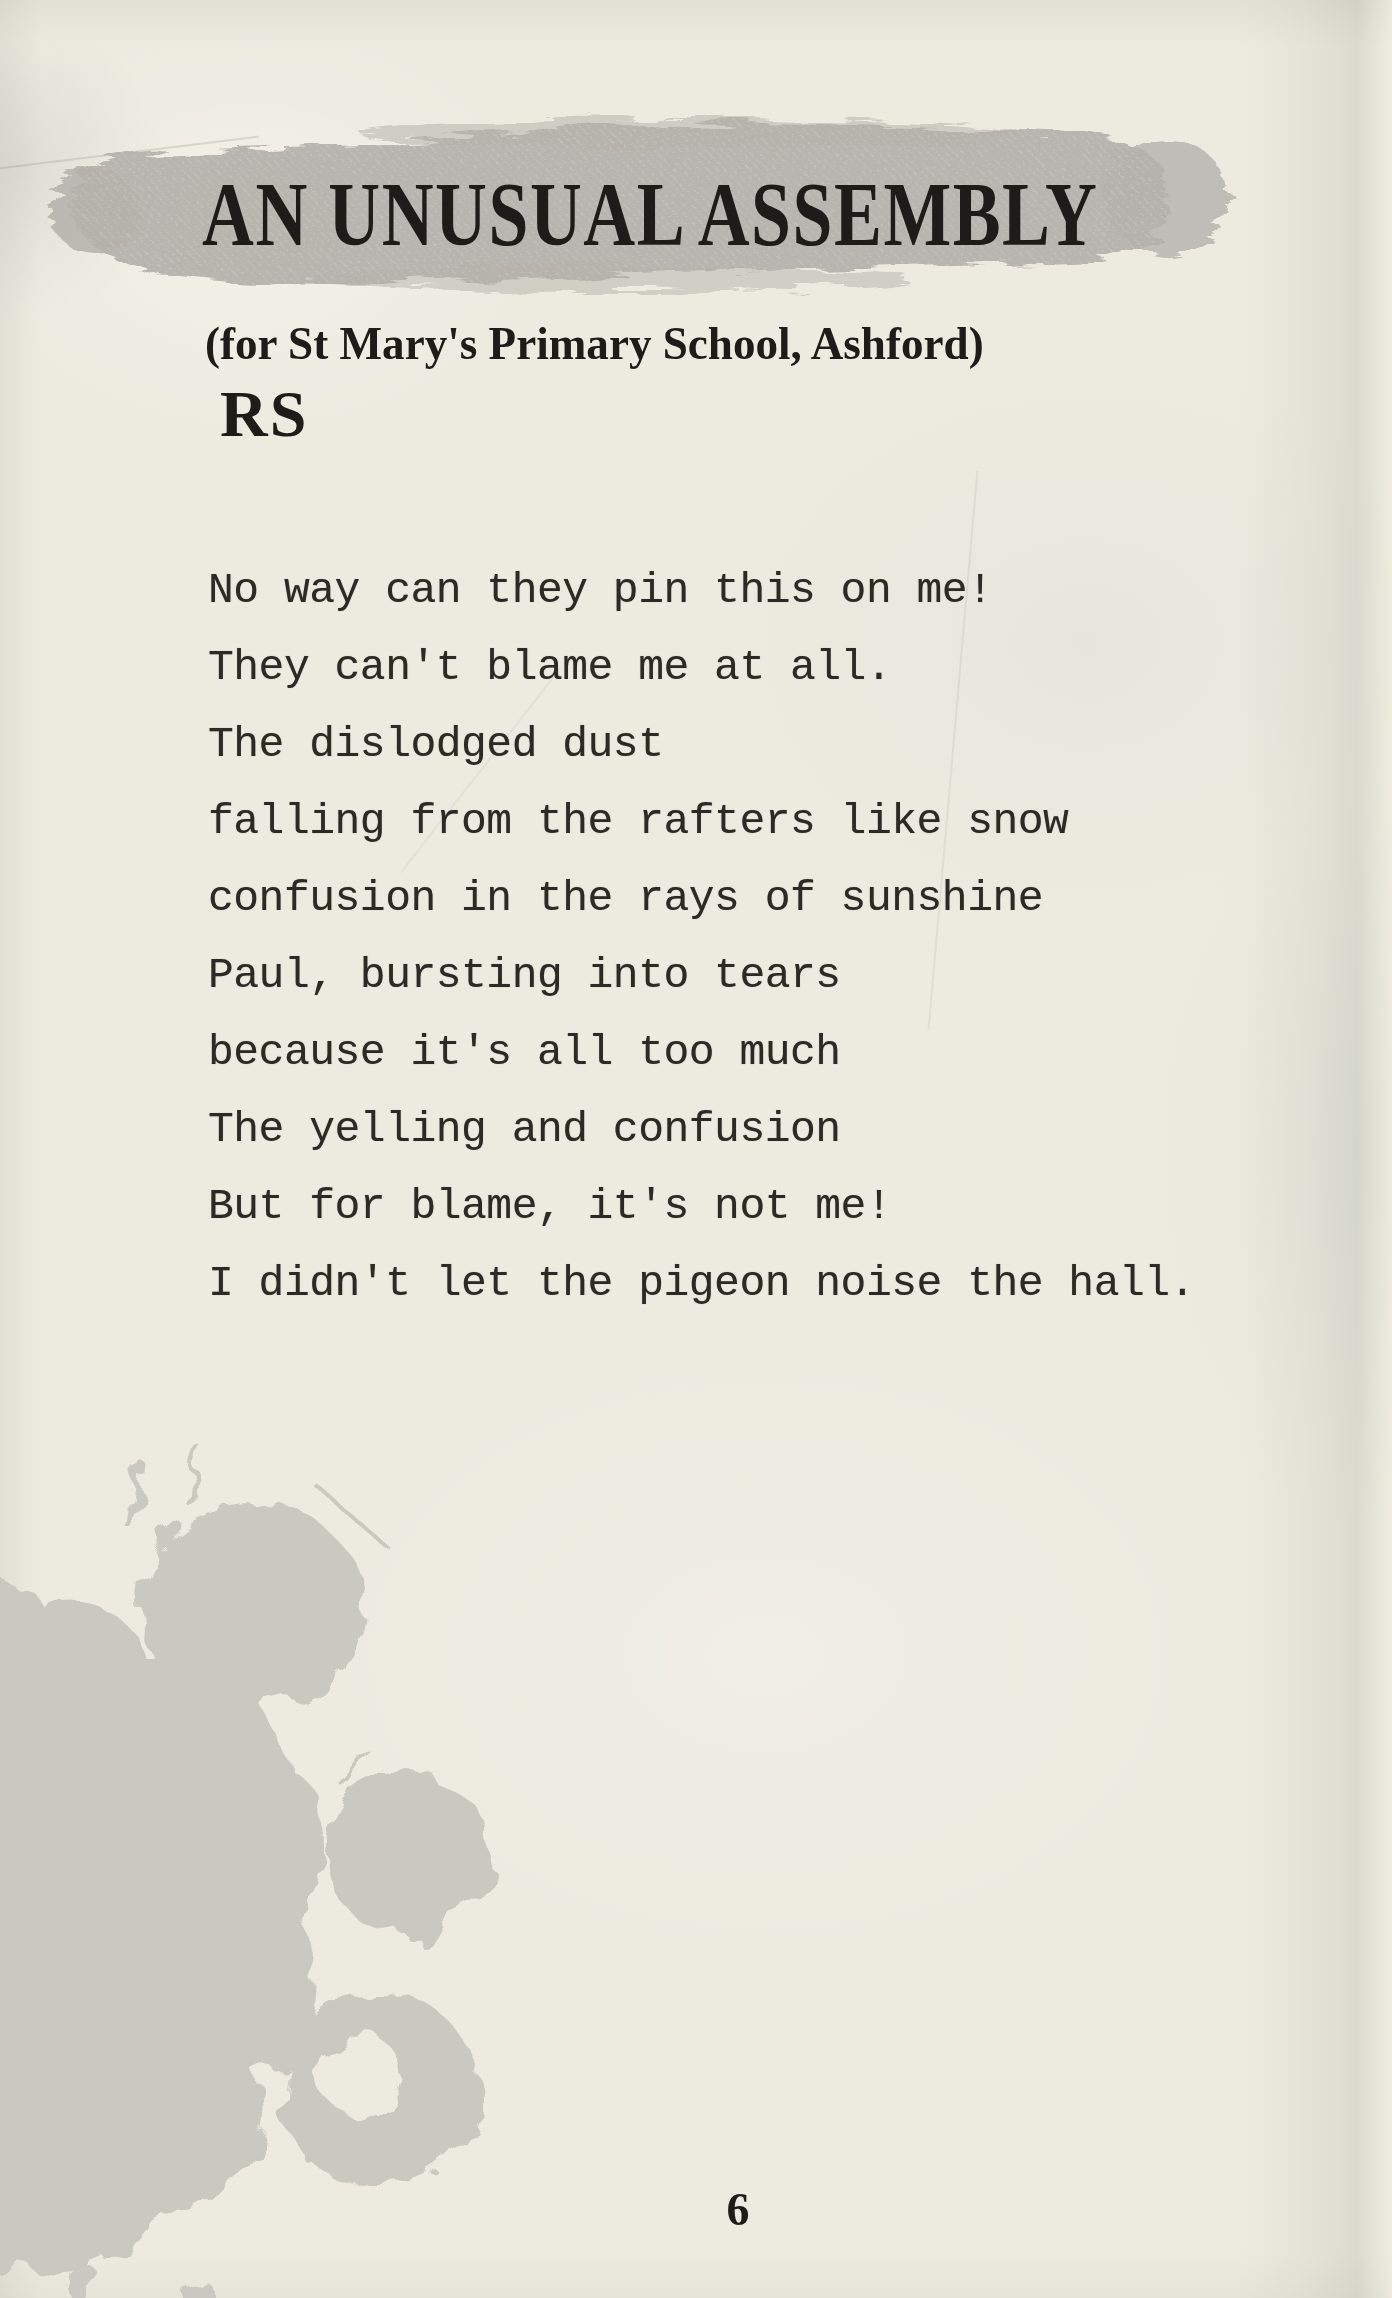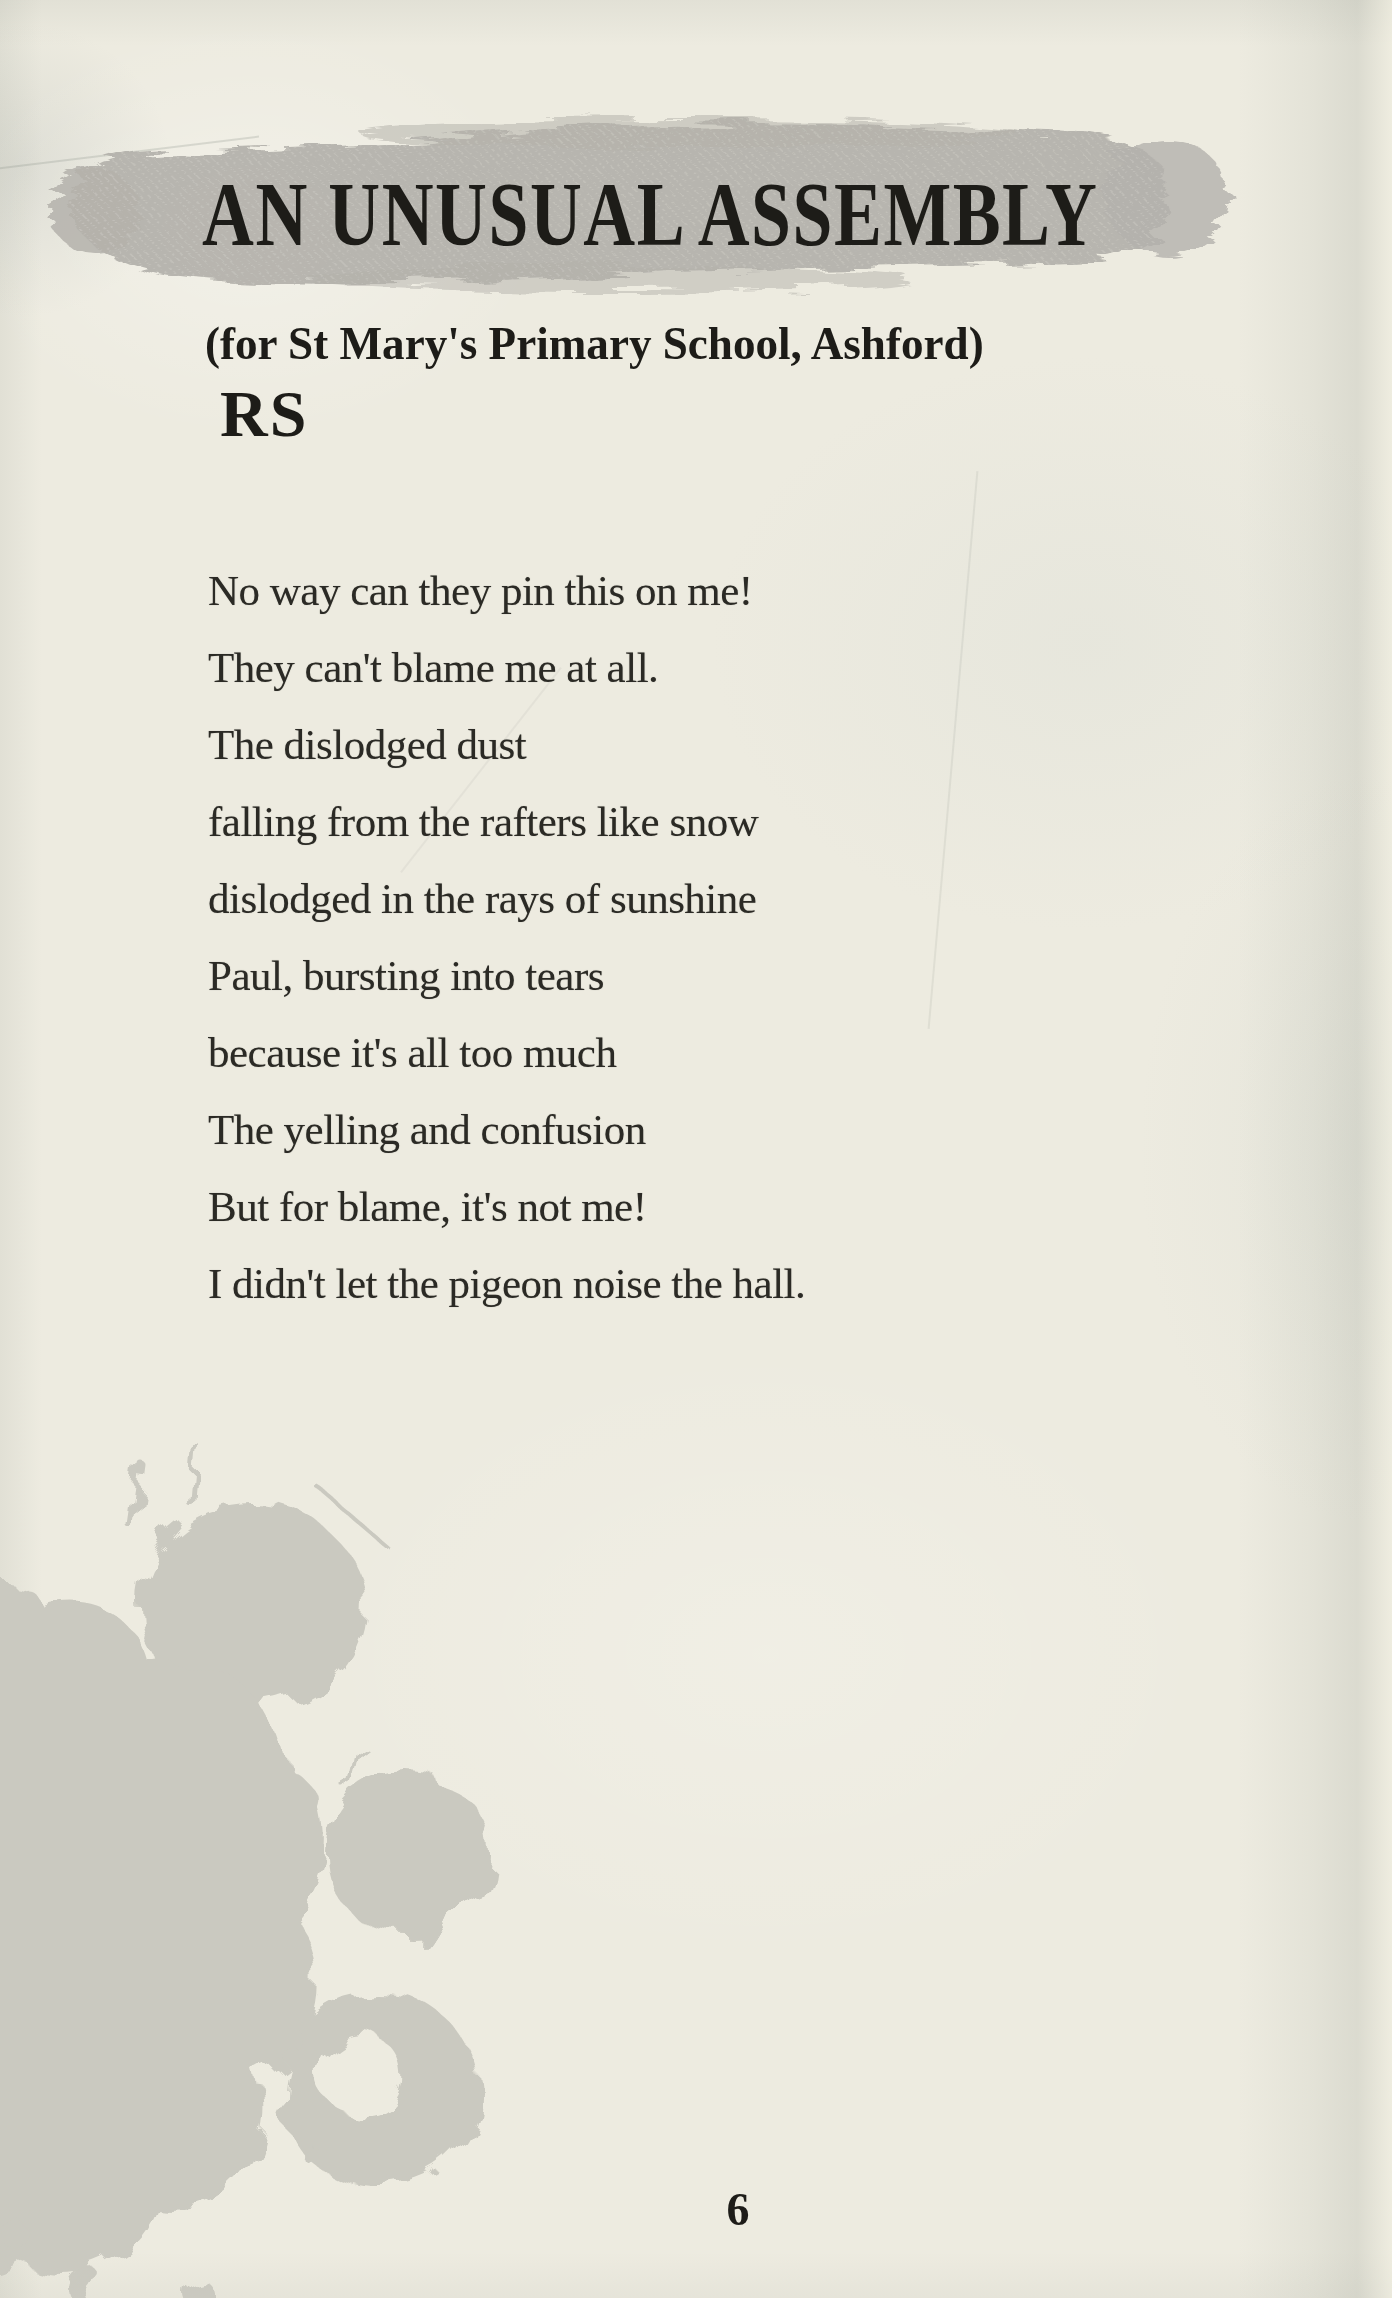--- a/index.html
+++ b/index.html
@@ -55,21 +55,21 @@
     color:var(--ink);white-space:nowrap;
     transform:scaleX(0.96);transform-origin:left center;
   }
   .author{
     position:absolute;left:220px;top:381px;
     font-weight:bold;font-size:66px;line-height:1;
     color:var(--ink);letter-spacing:2px;
   }
   .poem{
     position:absolute;left:208px;top:552px;width:1120px;
-    font-family:Liberation Serif, serif;
+    font-family:Liberation Mono, monospace;
     font-size:43px;letter-spacing:-0.5px;
     color:var(--text);
   }
   .poem .line{
     height:77px;display:flex;align-items:center;
     white-space:nowrap;
     text-shadow:0 0 1px rgba(43,42,37,0.35);
   }
   .splat-wrap{position:absolute;left:-10px;top:1448px;width:640px;height:860px;}
   .splat-wrap svg{overflow:visible;}
@@ -112,21 +112,21 @@
 
 <div class="title">AN UNUSUAL ASSEMBLY</div>
 <div class="dedication">(for St Mary's Primary School, Ashford)</div>
 <div class="author">RS</div>
 
 <div class="poem">
   <div class="line">No way can they pin this on me!</div>
   <div class="line">They can't blame me at all.</div>
   <div class="line">The dislodged dust</div>
   <div class="line">falling from the rafters like snow</div>
-  <div class="line">dislodged in the rays of sunshine</div>
+  <div class="line">confusion in the rays of sunshine</div>
   <div class="line">Paul, bursting into tears</div>
   <div class="line">because it's all too much</div>
   <div class="line">The yelling and confusion</div>
   <div class="line">But for blame, it's not me!</div>
   <div class="line">I didn't let the pigeon noise the hall.</div>
 </div>
 
 <div class="splat-wrap">
   <svg width="640" height="860" viewBox="0 0 640 860" xmlns="http://www.w3.org/2000/svg">
     <defs>

